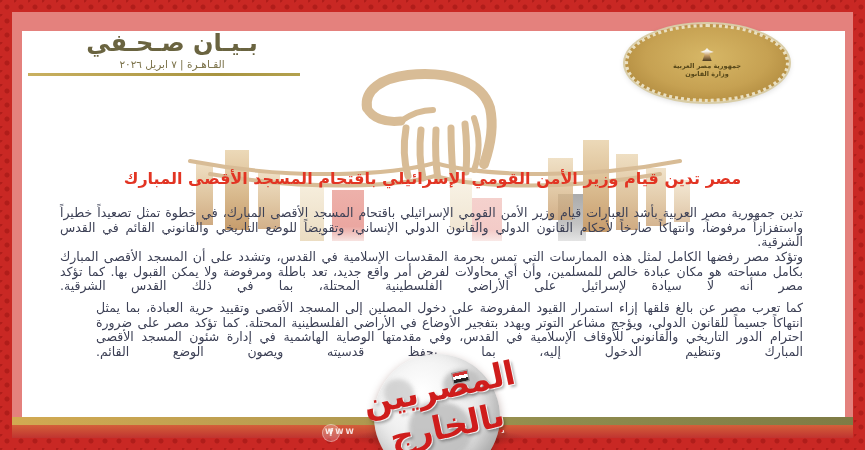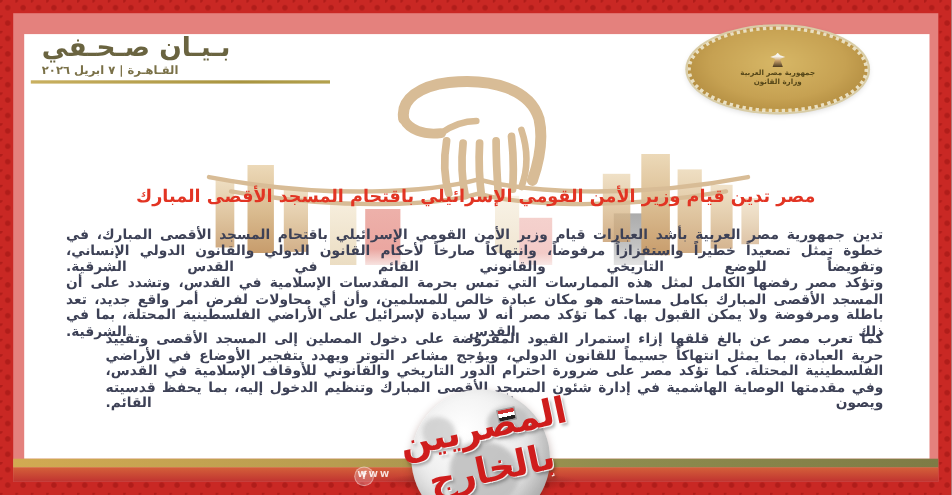--- a/index.html
+++ b/index.html
@@ -16,23 +16,23 @@
       radial-gradient(circle 3px at 7px 7px, #b01d1a 0 2px, transparent 3px),
       radial-gradient(circle 3px at 0px 0px, #b01d1a 0 2px, transparent 3px);
     background-size:14px 14px;
   }
   
   .salmon{position:absolute;left:12px;top:12px;right:12px;bottom:12px;background:#e4817d;}
   
   .paper{position:absolute;left:22px;top:31px;right:20px;bottom:33px;background:#ffffff;}
 
   
-  .header{position:absolute;left:38px;top:30px;width:268px;text-align:left;direction:rtl;}
+  .header{position:absolute;left:38px;top:30px;width:268px;text-align:center;direction:rtl;}
   .header .title{font-size:24px;font-weight:bold;color:#6a6440;letter-spacing:1px;line-height:26px;}
-  .header .dateline{font-size:10.5px;font-weight:bold;color:#7a7148;margin-top:2px;}
+  .header .dateline{font-size:10.5px;font-weight:normal;color:#7a7148;margin-top:2px;}
   .underline{position:absolute;left:28px;top:73px;width:272px;height:2.5px;
     background:linear-gradient(90deg,#c9b060,#a89440 70%,#b3a14e);}
 
   
   .seal{
     position:absolute;left:625px;top:24px;width:158px;height:72px;border-radius:50%;
     background:radial-gradient(ellipse at 50% 42%, #d7b766 0%, #c6a152 55%, #b08a3e 85%, #a07c34 100%);
     border:3px dotted #eae0c2;
     box-shadow:0 0 0 2px #d9cda6, 0 2px 6px rgba(0,0,0,.18);
     display:flex;flex-direction:column;align-items:center;justify-content:center;
@@ -51,21 +51,21 @@
 
   
   .headline{
     position:absolute;left:55px;right:55px;top:169px;text-align:center;direction:rtl;
     font-size:16px;font-weight:bold;color:#e23423;
   }
 
   
   .para{
     position:absolute;left:60px;right:62px;direction:rtl;
-    font-size:12.5px;line-height:14.6px;font-weight:bold;color:#3d4156;
+    font-size:12.5px;line-height:14.6px;font-weight:normal;color:#3d4156;
     text-align:justify;text-align-last:justify;word-spacing:1px;
   }
   .p1{top:206px;} .p2{top:250px;} .p3{top:301px;margin-left:36px;}
 
   
   .gold-stripe{position:absolute;left:12px;right:12px;top:417px;height:8px;
     background:linear-gradient(90deg,#d2aa52,#b89c50 35%,#8f8c4e 65%,#7e7b45);}
   .red-band{position:absolute;left:12px;right:12px;top:425px;height:13px;
     background:linear-gradient(180deg,#d4603a,#c03330);}
   .url-frag{position:absolute;top:427px;color:#ffffff;opacity:.85;font-size:7.5px;

